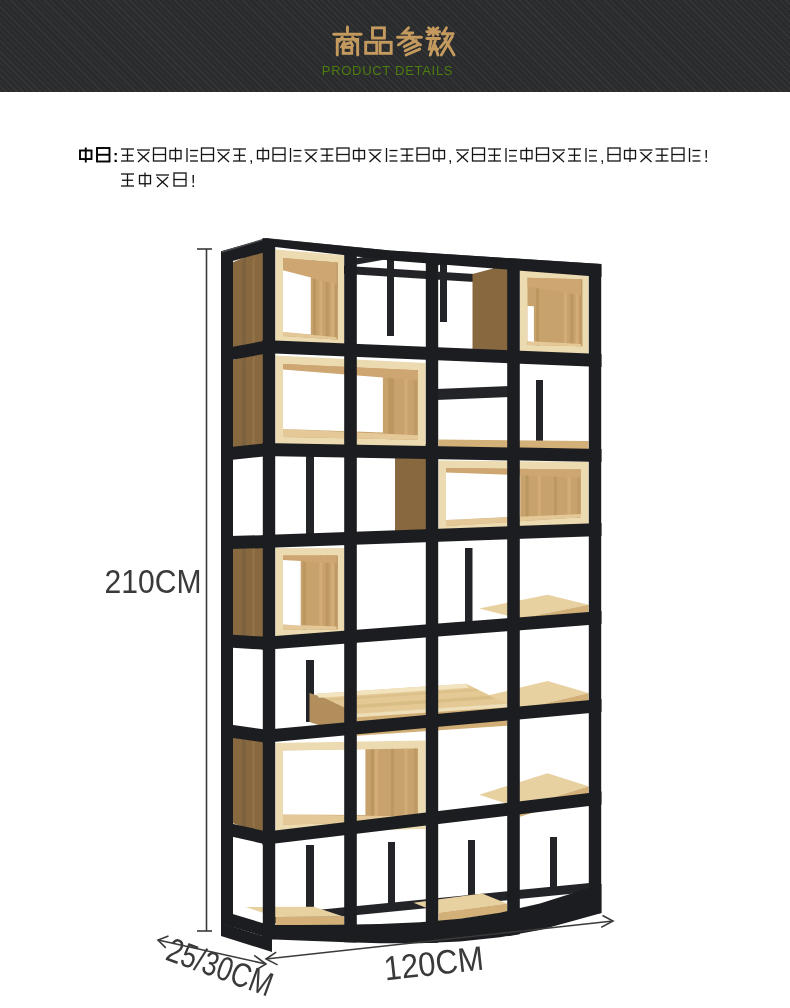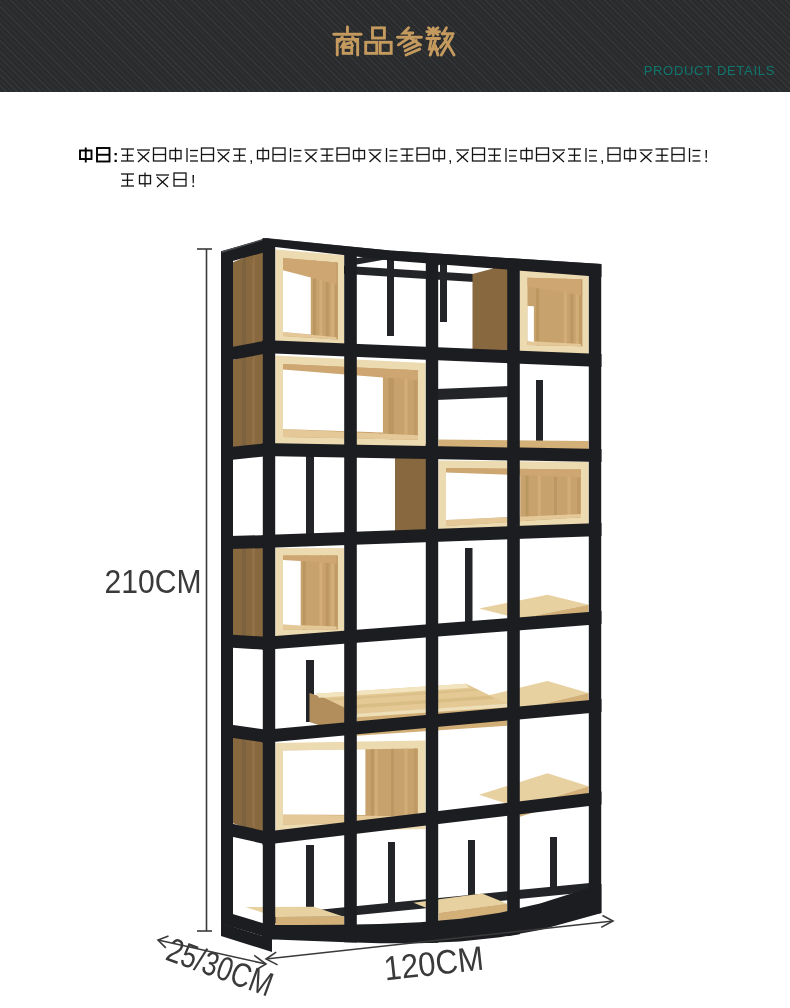--- a/index.html
+++ b/index.html
@@ -1,19 +1,19 @@
 <!DOCTYPE html>
 <html><head><meta charset="utf-8">
 <style>
 html,body{margin:0;padding:0;background:#fff;width:790px;height:1008px;overflow:hidden;}
 *{box-sizing:border-box;}
 .banner{position:absolute;left:0;top:0;width:790px;height:92px;background:#2a2b2d;
 background-image:repeating-linear-gradient(45deg,rgba(255,255,255,0.05) 0 1px,rgba(0,0,0,0) 1px 4px);}
-.sub{position:absolute;left:0;top:63px;width:775px;text-align:right;
-font-family:"Liberation Sans",sans-serif;font-size:13px;letter-spacing:0.7px;color:#0f766e;}
+.sub{position:absolute;left:0;top:63px;width:775px;text-align:center;
+font-family:"Liberation Sans",sans-serif;font-size:13px;letter-spacing:0.7px;color:#4d7c0f;}
 </style></head>
 <body>
 
 <div class="banner"></div>
 
 <div class="sub">PRODUCT DETAILS</div>
 <svg width="790" height="1008" viewBox="0 0 790 1008" style="position:absolute;left:0;top:0">
 
 <g transform="translate(333,27) scale(0.85)" stroke="#c49a5e" stroke-width="3.4" fill="none" stroke-linecap="round">
       <line x1="17" y1="0" x2="17" y2="6"></line>

